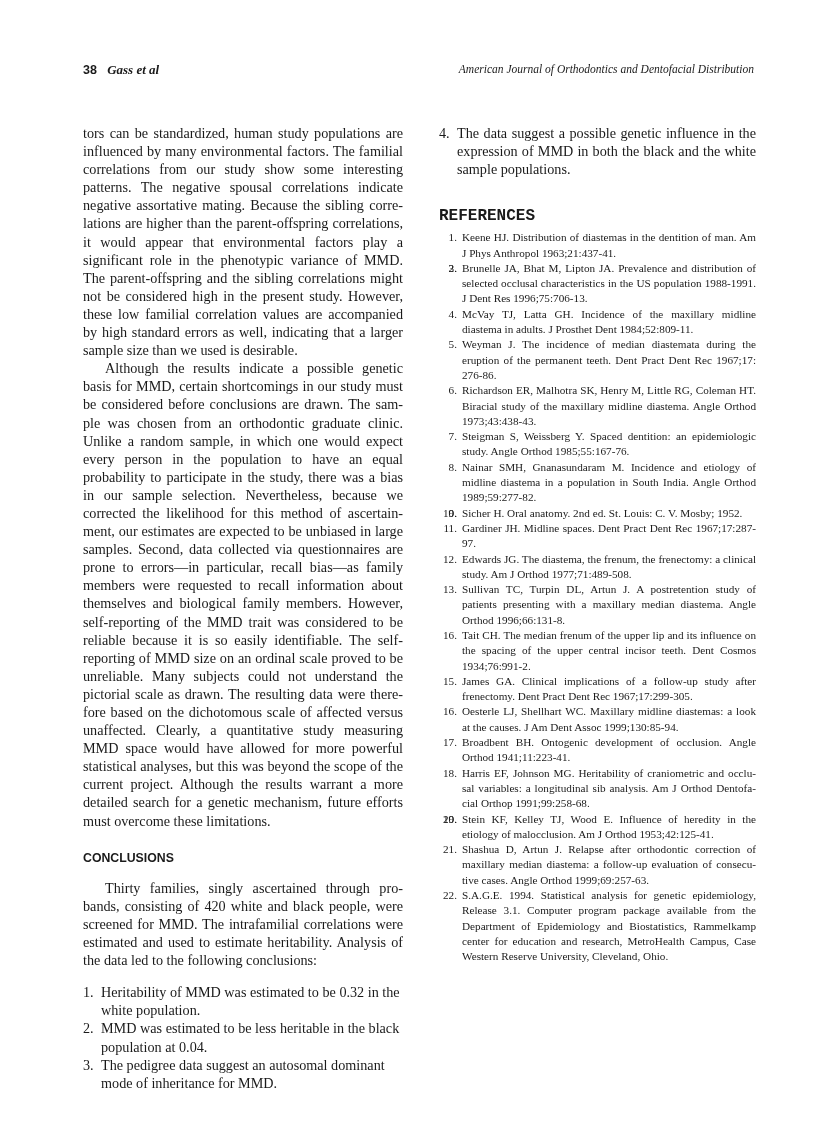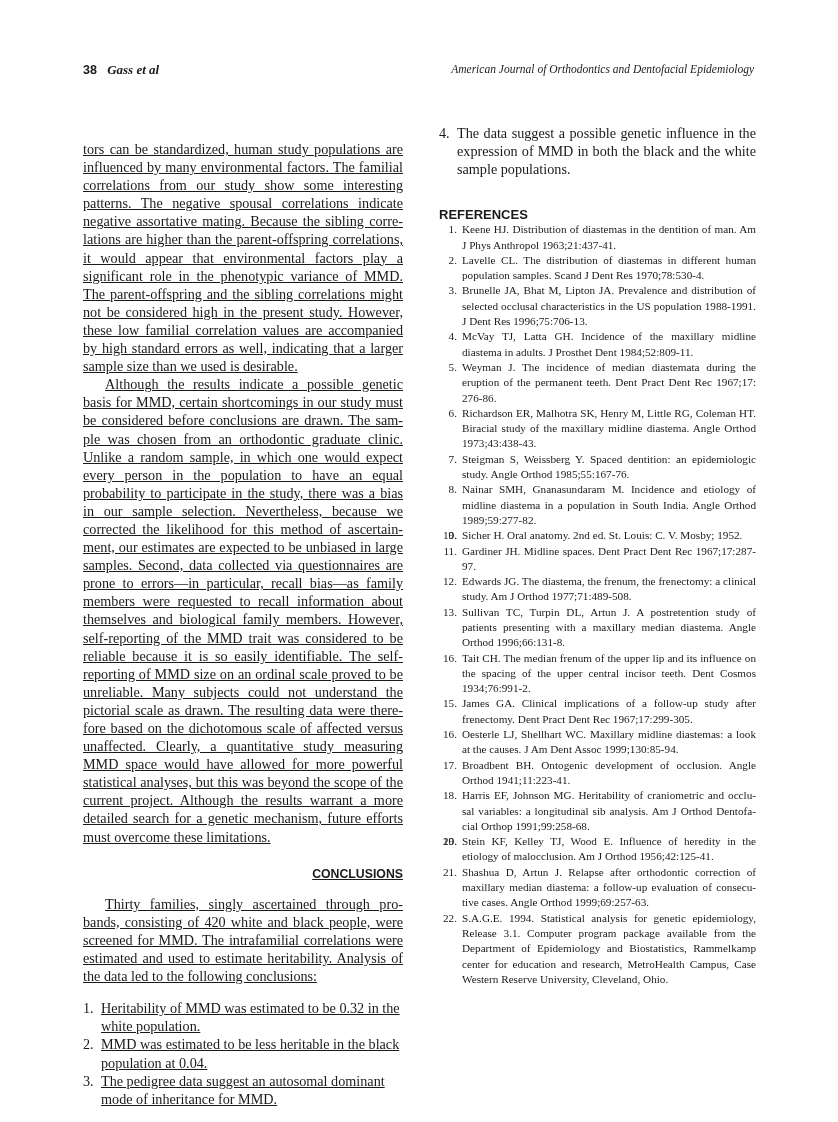--- a/index.html
+++ b/index.html
@@ -1,44 +1,44 @@
 <!DOCTYPE html>
 <html><head>
 <meta charset="utf-8">
 <style>
   html, body { margin: 0; padding: 0; background: #ffffff; }
   body { width: 838px; height: 1122px; position: relative; overflow: hidden; color: #1a1a1a; }
   .header-left { position: absolute; left: 83px; top: 62px; font-family: "Liberation Serif", serif; font-size: 13px; }
   .header-left .pagenum { font-family: "Liberation Sans", sans-serif; font-weight: bold; font-size: 12.5px; margin-right: 7px; }
   .header-left .authors { font-style: italic; font-weight: bold; }
   .header-right { position: absolute; right: 84px; top: 62px; text-align: right; font-family: "Liberation Serif", serif; font-style: italic; font-size: 11.5px; line-height: 14px; }
-  .col-left { position: absolute; left: 83px; top: 140px; width: 320px; font-family: "Liberation Serif", serif; font-size: 14.2px; line-height: 18.1px; text-align: justify; text-decoration: underline; }
+  .col-left { position: absolute; left: 83px; top: 124px; width: 320px; font-family: "Liberation Serif", serif; font-size: 14.2px; line-height: 18.1px; text-align: justify; }
   .col-left p { margin: 0; }
   .col-left p.indent { text-indent: 22px; }
-  .section-head { font-family: "Liberation Sans", sans-serif; font-weight: bold; font-size: 12.3px; margin: 19px 0 12px 0 !important; text-align: right; }
+  .section-head { font-family: "Liberation Sans", sans-serif; font-weight: bold; font-size: 12.3px; margin: 19px 0 12px 0 !important; text-align: left; }
   ol.concl { list-style: none; margin: 14px 0 0 0; padding: 0; }
   ol.concl li { position: relative; padding-left: 18px; text-align: left; }
   ol.concl li .num { position: absolute; left: 0; top: 0; }
   .col-right { position: absolute; left: 439px; top: 124px; width: 317px; font-family: "Liberation Serif", serif; }
   .concl4 { position: relative; padding-left: 18px; font-size: 14.2px; line-height: 18.1px; text-align: justify; }
   .concl4 .num { position: absolute; left: 0; top: 0; }
-  .refs-head { font-family: Liberation Sans, sans-serif; font-weight: bold; font-size: 13px; margin-top: 29px; }
+  .refs-head { font-family: Liberation Mono, monospace; font-weight: bold; font-size: 16px; margin-top: 29px; margin-bottom: 5px; }
   ol.refs { list-style: none; margin: 0; padding: 0; font-size: 11.2px; line-height: 15.3px; }
   ol.refs li { position: relative; padding-left: 23px; text-align: justify; }
   ol.refs li .num { position: absolute; left: 0; width: 18px; text-align: right; top: 0; }
 </style>
 </head>
 <body>
 
 <div class="header-left">
   <span class="pagenum">38</span>
   <span class="authors">Gass et al</span>
 </div>
 <div class="header-right">
-  <div>American Journal of Orthodontics and Dentofacial Epidemiology</div>
+  <div>American Journal of Orthodontics and Dentofacial Distribution</div>
 </div>
 
 <div class="col-left">
   <p>tors can be standardized, human study populations are influenced by many environmental factors. The familial correlations from our study show some interesting patterns. The negative spousal correlations indicate negative assortative mating. Because the sibling corre-lations are higher than the parent-offspring correlations, it would appear that environmental factors play a significant role in the phenotypic variance of MMD. The parent-offspring and the sibling correlations might not be considered high in the present study. However, these low familial correlation values are accompanied by high standard errors as well, indicating that a larger sample size than we used is desirable.</p>
   <p class="indent">Although the results indicate a possible genetic basis for MMD, certain shortcomings in our study must be considered before conclusions are drawn. The sam-ple was chosen from an orthodontic graduate clinic. Unlike a random sample, in which one would expect every person in the population to have an equal probability to participate in the study, there was a bias in our sample selection. Nevertheless, because we corrected the likelihood for this method of ascertain-ment, our estimates are expected to be unbiased in large samples. Second, data collected via questionnaires are prone to errors—in particular, recall bias—as family members were requested to recall information about themselves and biological family members. However, self-reporting of the MMD trait was considered to be reliable because it is so easily identifiable. The self-reporting of MMD size on an ordinal scale proved to be unreliable. Many subjects could not understand the pictorial scale as drawn. The resulting data were there-fore based on the dichotomous scale of affected versus unaffected. Clearly, a quantitative study measuring MMD space would have allowed for more powerful statistical analyses, but this was beyond the scope of the current project. Although the results warrant a more detailed search for a genetic mechanism, future efforts must overcome these limitations.</p>
   <p class="section-head">CONCLUSIONS</p>
   <p class="indent">Thirty families, singly ascertained through pro-bands, consisting of 420 white and black people, were screened for MMD. The intrafamilial correlations were estimated and used to estimate heritability. Analysis of the data led to the following conclusions:</p>
   <ol class="concl">
     <li><span class="num">1.</span><span>Heritability of MMD was estimated to be 0.32 in the white population.</span></li>
     <li><span class="num">2.</span><span>MMD was estimated to be less heritable in the black population at 0.04.</span></li>
@@ -47,35 +47,35 @@
 </div>
 
 <div class="col-right">
   <div class="concl4">
     <span class="num">4.</span>
     <span>The data suggest a possible genetic influence in the expression of MMD in both the black and the white sample populations.</span>
   </div>
   <div class="refs-head">REFERENCES</div>
   <ol class="refs">
     <li><span class="num">1.</span><span>Keene HJ. Distribution of diastemas in the dentition of man. Am J Phys Anthropol 1963;21:437-41.</span></li>
-    <li><span class="num">2.</span><span>Lavelle CL. The distribution of diastemas in different human population samples. Scand J Dent Res 1970;78:530-4.</span></li>
+    <li><span class="num">2.</span></li>
     <li><span class="num">3.</span><span>Brunelle JA, Bhat M, Lipton JA. Prevalence and distribution of selected occlusal characteristics in the US population 1988-1991. J Dent Res 1996;75:706-13.</span></li>
     <li><span class="num">4.</span><span>McVay TJ, Latta GH. Incidence of the maxillary midline diastema in adults. J Prosthet Dent 1984;52:809-11.</span></li>
     <li><span class="num">5.</span><span>Weyman J. The incidence of median diastemata during the eruption of the permanent teeth. Dent Pract Dent Rec 1967;17: 276-86.</span></li>
     <li><span class="num">6.</span><span>Richardson ER, Malhotra SK, Henry M, Little RG, Coleman HT. Biracial study of the maxillary midline diastema. Angle Orthod 1973;43:438-43.</span></li>
     <li><span class="num">7.</span><span>Steigman S, Weissberg Y. Spaced dentition: an epidemiologic study. Angle Orthod 1985;55:167-76.</span></li>
     <li><span class="num">8.</span><span>Nainar SMH, Gnanasundaram M. Incidence and etiology of midline diastema in a population in South India. Angle Orthod 1989;59:277-82.</span></li>
     <li><span class="num">9.</span></li>
     <li><span class="num">10.</span><span>Sicher H. Oral anatomy. 2nd ed. St. Louis: C. V. Mosby; 1952.</span></li>
     <li><span class="num">11.</span><span>Gardiner JH. Midline spaces. Dent Pract Dent Rec 1967;17:287-97.</span></li>
     <li><span class="num">12.</span><span>Edwards JG. The diastema, the frenum, the frenectomy: a clinical study. Am J Orthod 1977;71:489-508.</span></li>
     <li><span class="num">13.</span><span>Sullivan TC, Turpin DL, Artun J. A postretention study of patients presenting with a maxillary median diastema. Angle Orthod 1996;66:131-8.</span></li>
     <li><span class="num">16.</span><span>Tait CH. The median frenum of the upper lip and its influence on the spacing of the upper central incisor teeth. Dent Cosmos 1934;76:991-2.</span></li>
     <li><span class="num">15.</span><span>James GA. Clinical implications of a follow-up study after frenectomy. Dent Pract Dent Rec 1967;17:299-305.</span></li>
     <li><span class="num">16.</span><span>Oesterle LJ, Shellhart WC. Maxillary midline diastemas: a look at the causes. J Am Dent Assoc 1999;130:85-94.</span></li>
     <li><span class="num">17.</span><span>Broadbent BH. Ontogenic development of occlusion. Angle Orthod 1941;11:223-41.</span></li>
     <li><span class="num">18.</span><span>Harris EF, Johnson MG. Heritability of craniometric and occlu-sal variables: a longitudinal sib analysis. Am J Orthod Dentofa-cial Orthop 1991;99:258-68.</span></li>
     <li><span class="num">19.</span></li>
-    <li><span class="num">20.</span><span>Stein KF, Kelley TJ, Wood E. Influence of heredity in the etiology of malocclusion. Am J Orthod 1956;42:125-41.</span></li>
+    <li><span class="num">20.</span><span>Stein KF, Kelley TJ, Wood E. Influence of heredity in the etiology of malocclusion. Am J Orthod 1953;42:125-41.</span></li>
     <li><span class="num">21.</span><span>Shashua D, Artun J. Relapse after orthodontic correction of maxillary median diastema: a follow-up evaluation of consecu-tive cases. Angle Orthod 1999;69:257-63.</span></li>
     <li><span class="num">22.</span><span>S.A.G.E. 1994. Statistical analysis for genetic epidemiology, Release 3.1. Computer program package available from the Department of Epidemiology and Biostatistics, Rammelkamp center for education and research, MetroHealth Campus, Case Western Reserve University, Cleveland, Ohio.</span></li>
   </ol>
 </div>
 
 </body></html>

